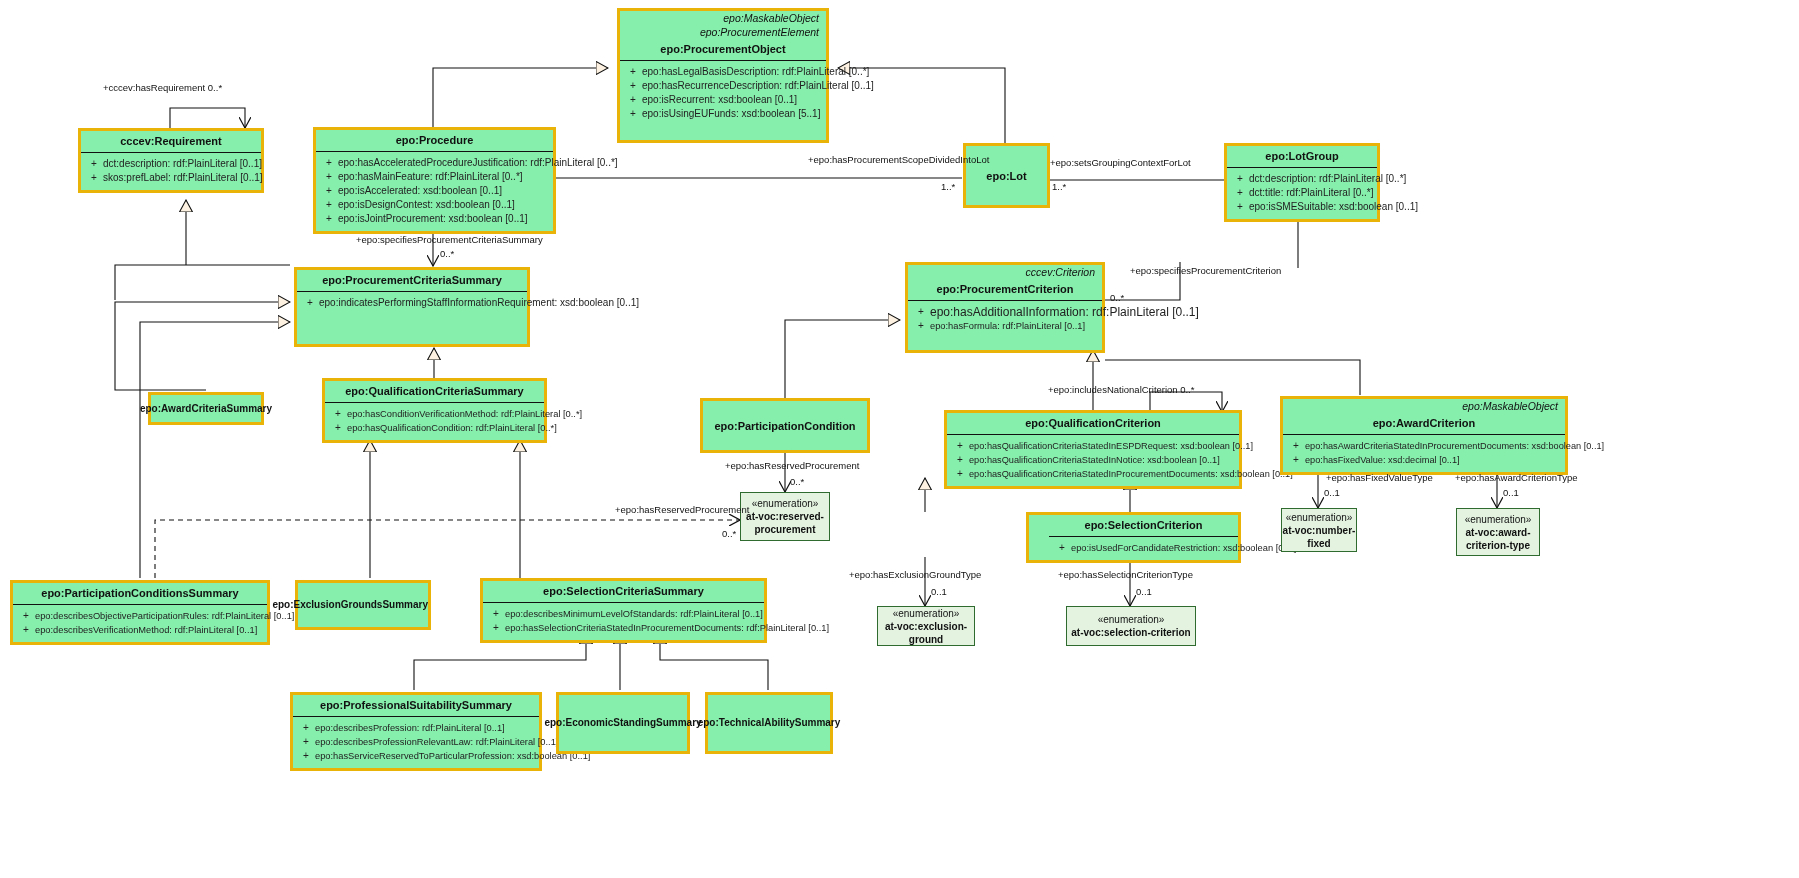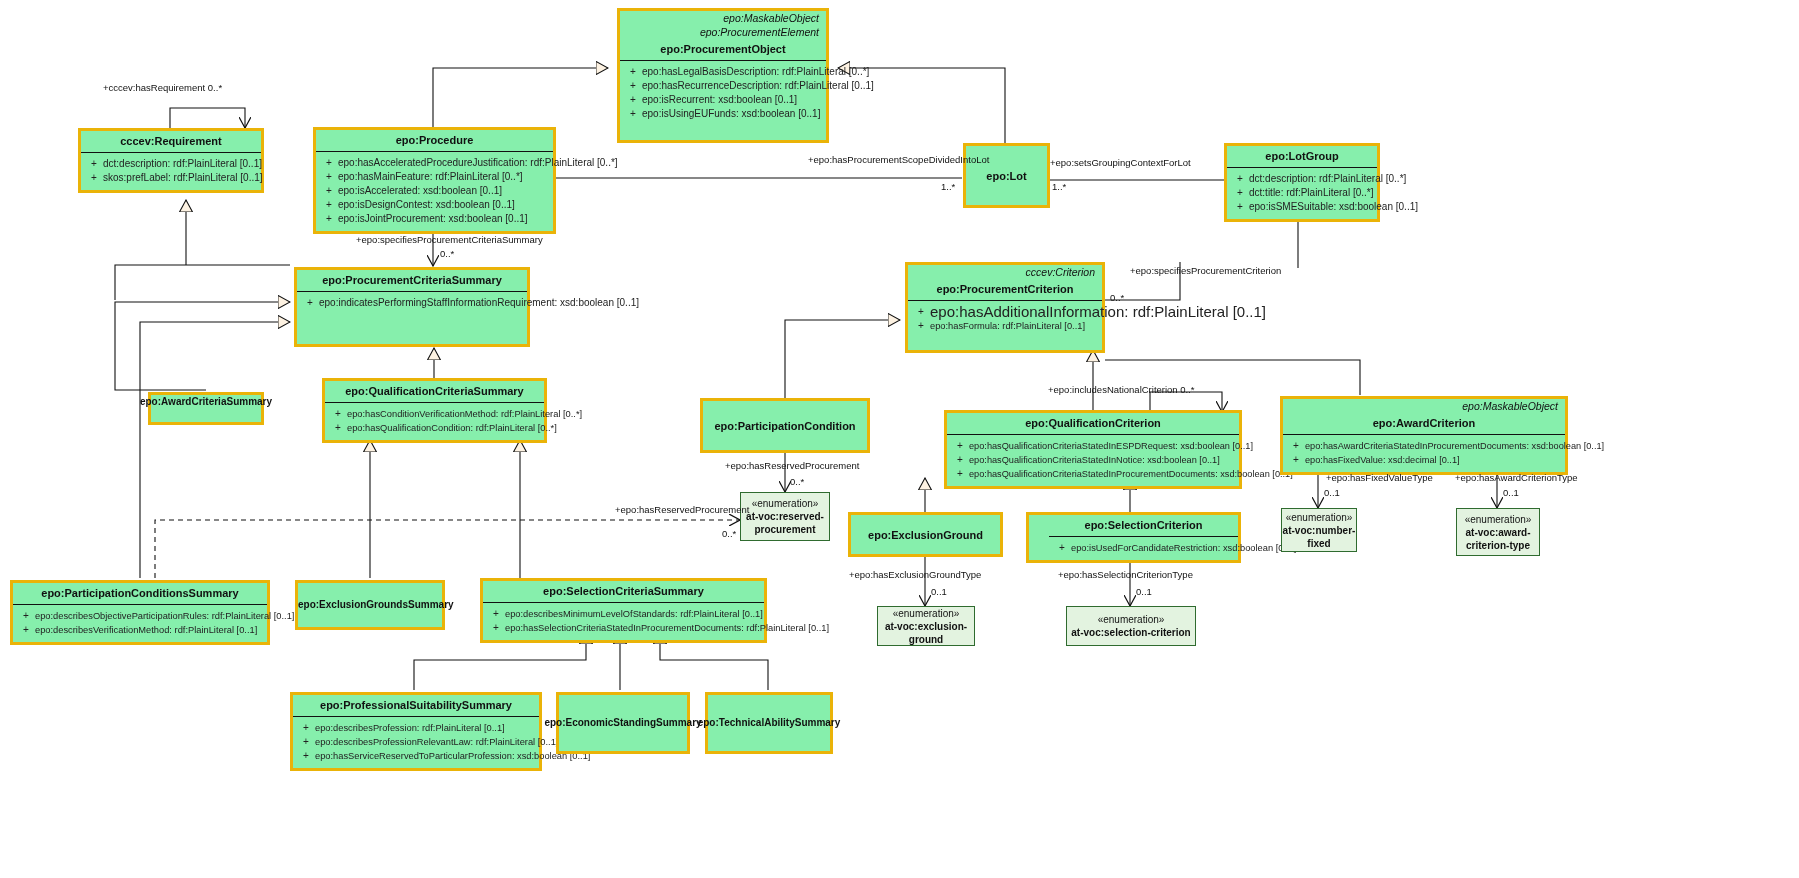--- a/index.html
+++ b/index.html
@@ -113,21 +113,21 @@
       <div class="attr">
           <span class="vis">+</span>
           <span class="txt">epo:hasRecurrenceDescription: rdf:PlainLiteral [0..1]</span>
         </div>
       <div class="attr">
           <span class="vis">+</span>
           <span class="txt">epo:isRecurrent: xsd:boolean [0..1]</span>
         </div>
       <div class="attr">
           <span class="vis">+</span>
-          <span class="txt">epo:isUsingEUFunds: xsd:boolean [0..1]</span>
+          <span class="txt">epo:isUsingEUFunds: xsd:boolean [5..1]</span>
         </div>
       <div style="height:14px;"></div>
     </div>
   </div>
 
   <div class="uml" style="left:78px;top:128px;width:186px;">
     <div class="cname">cccev:Requirement</div>
     <div class="attrs sep">
       <div class="attr">
           <span class="vis">+</span>
@@ -191,21 +191,21 @@
   <div class="uml" style="left:294px;top:267px;width:236px;height:80px;">
     <div class="cname">epo:ProcurementCriteriaSummary</div>
     <div class="attrs sep">
       <div class="attr">
           <span class="vis">+</span>
           <span class="txt">epo:indicatesPerformingStaffInformationRequirement: xsd:boolean [0..1]</span>
         </div>
     </div>
   </div>
 
-  <div class="uml" style="left:148px;top:392px;width:116px;height:33px;display:flex;justify-content:center;">
+  <div class="uml" style="left:148px;top:392px;width:116px;height:33px;display:flex;align-items:center;justify-content:center;">
     <div class="cname" style="padding:0;font-size:10px;">epo:AwardCriteriaSummary</div>
   </div>
 
   <div class="uml" style="left:322px;top:378px;width:225px;">
     <div class="cname">epo:QualificationCriteriaSummary</div>
     <div class="attrs sep">
       <div class="attr">
           <span class="vis">+</span>
           <span class="txt" style="font-size:9.3px;">epo:hasConditionVerificationMethod: rdf:PlainLiteral [0..*]</span>
         </div>
@@ -223,21 +223,21 @@
           <span class="vis">+</span>
           <span class="txt" style="font-size:9.3px;">epo:describesObjectiveParticipationRules: rdf:PlainLiteral [0..1]</span>
         </div>
       <div class="attr">
           <span class="vis">+</span>
           <span class="txt" style="font-size:9.3px;">epo:describesVerificationMethod: rdf:PlainLiteral [0..1]</span>
         </div>
     </div>
   </div>
 
-  <div class="uml" style="left:295px;top:580px;width:150px;height:50px;display:flex;align-items:center;justify-content:flex-start;">
+  <div class="uml" style="left:295px;top:580px;width:136px;height:50px;display:flex;align-items:center;justify-content:flex-end;">
     <div class="cname" style="padding:0;font-size:10px;">epo:ExclusionGroundsSummary</div>
   </div>
 
   <div class="uml" style="left:480px;top:578px;width:287px;">
     <div class="cname">epo:SelectionCriteriaSummary</div>
     <div class="attrs sep">
       <div class="attr">
           <span class="vis">+</span>
           <span class="txt" style="font-size:9.3px;">epo:describesMinimumLevelOfStandards: rdf:PlainLiteral [0..1]</span>
         </div>
@@ -273,21 +273,21 @@
   <div class="uml" style="left:705px;top:692px;width:128px;height:62px;display:flex;align-items:center;justify-content:center;">
     <div class="cname" style="padding:0;font-size:10px;">epo:TechnicalAbilitySummary</div>
   </div>
 
   <div class="uml" style="left:905px;top:262px;width:200px;">
     <div class="stereo">cccev:Criterion</div>
     <div class="cname">epo:ProcurementCriterion</div>
     <div class="attrs sep">
       <div class="attr">
           <span class="vis">+</span>
-          <span class="txt" style="font-size:15px;">epo:hasAdditionalInformation: rdf:PlainLiteral [0..1]</span>
+          <span class="txt" style="font-size:12px;">epo:hasAdditionalInformation: rdf:PlainLiteral [0..1]</span>
         </div>
       <div class="attr">
           <span class="vis">+</span>
           <span class="txt" style="font-size:9.3px;">epo:hasFormula: rdf:PlainLiteral [0..1]</span>
         </div>
       <div style="height:12px;"></div>
     </div>
   </div>
 
   <div class="uml" style="left:700px;top:398px;width:170px;height:55px;display:flex;align-items:center;justify-content:center;">
@@ -320,23 +320,20 @@
           <span class="vis">+</span>
           <span class="txt" style="font-size:9.2px;">epo:hasAwardCriteriaStatedInProcurementDocuments: xsd:boolean [0..1]</span>
         </div>
       <div class="attr">
           <span class="vis">+</span>
           <span class="txt" style="font-size:9.2px;">epo:hasFixedValue: xsd:decimal [0..1]</span>
         </div>
     </div>
   </div>
 
-  <div class="uml" style="left:848px;top:512px;width:155px;height:45px;display:flex;align-items:center;justify-content:center;">
-    <div class="cname" style="padding:0;">epo:ExclusionGround</div>
-  </div>
 
   <div class="uml" style="left:1026px;top:512px;width:215px;padding-left:20px;">
     <div class="cname">epo:SelectionCriterion</div>
     <div class="attrs sep">
       <div class="attr">
           <span class="vis">+</span>
           <span class="txt" style="font-size:9.3px;">epo:isUsedForCandidateRestriction: xsd:boolean [0..1]</span>
         </div>
     </div>
   </div>

